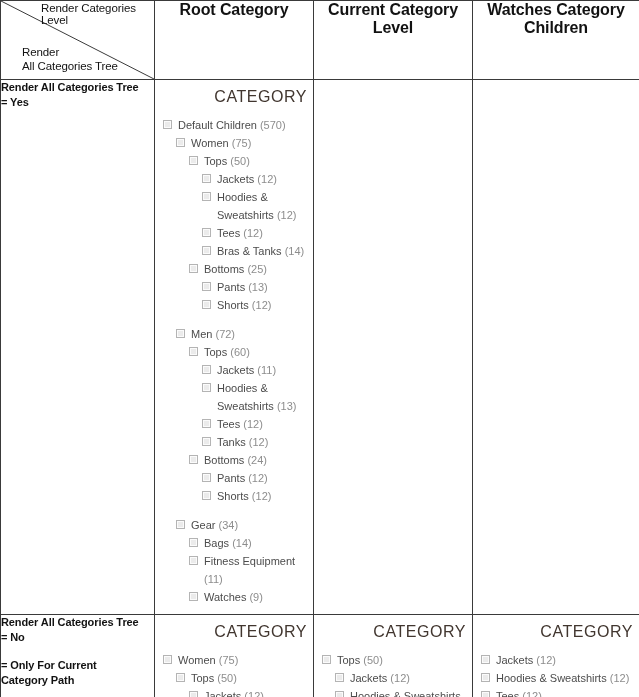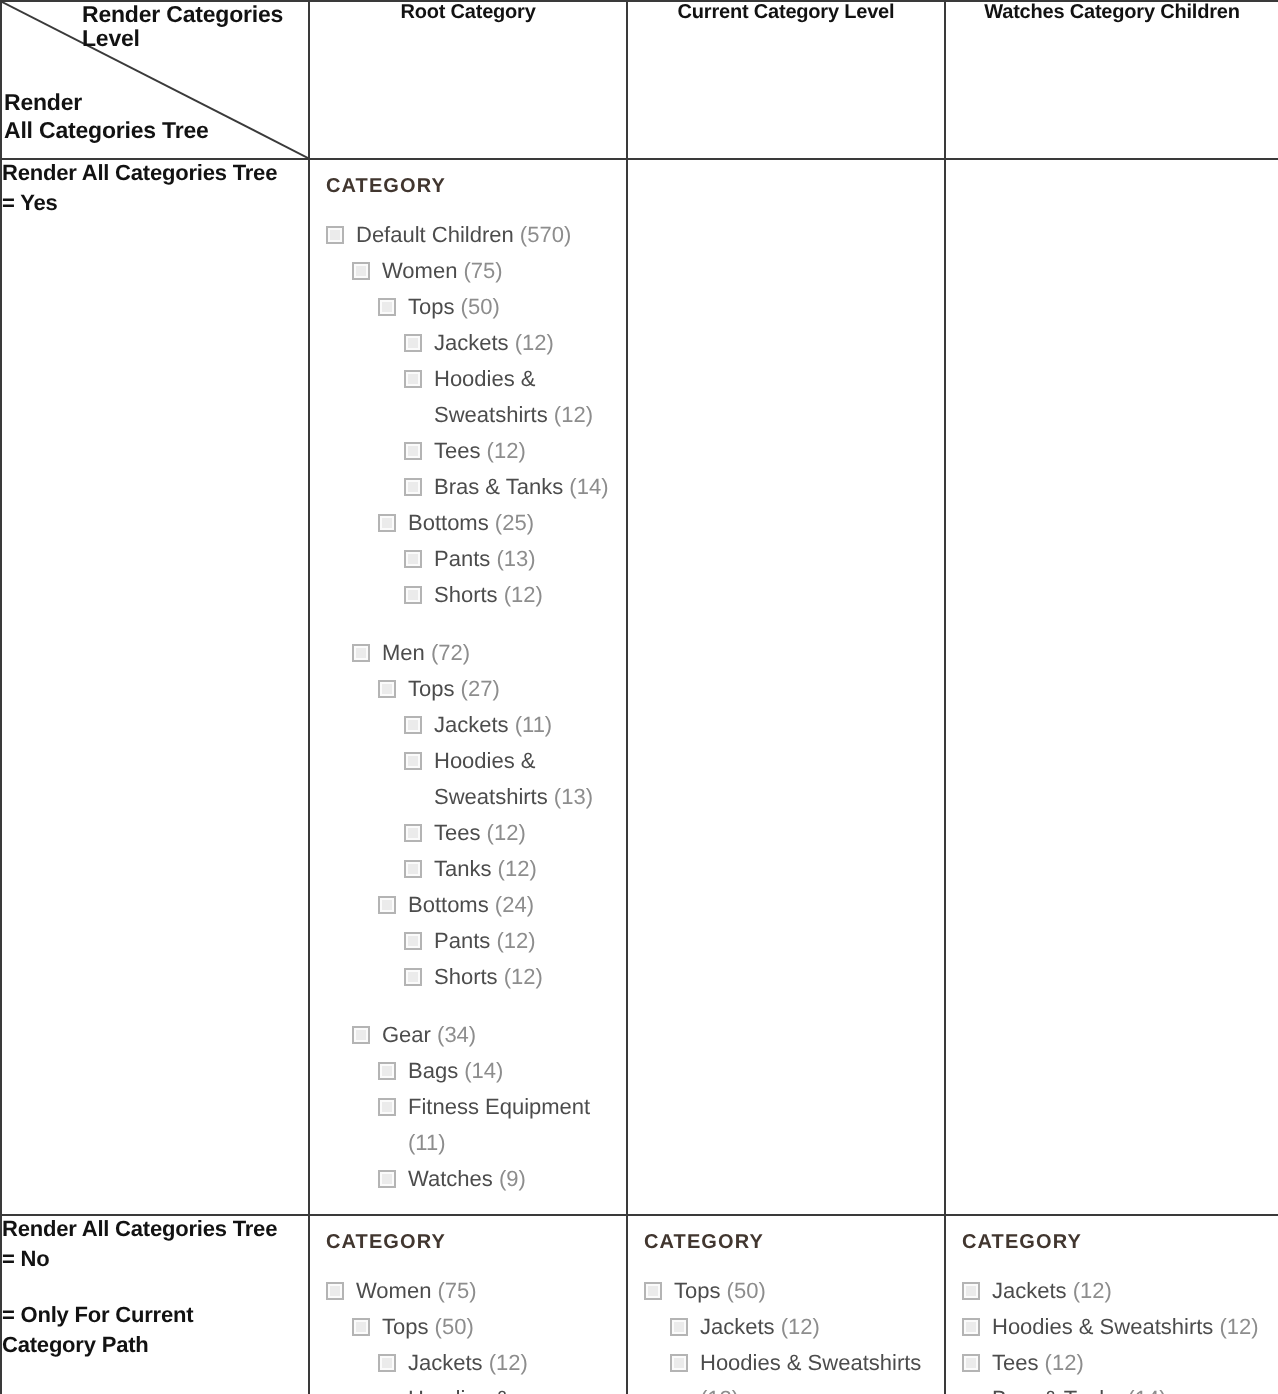--- a/index.html
+++ b/index.html
@@ -42,40 +42,40 @@
     position: absolute;
     left: 0; top: 0;
     width: 100%; height: 100%;
     pointer-events: none;
   }
   .corner-top {
     position: absolute;
     top: 1px;
     right: 4px;
     font-size: 11.5px;
-    font-weight: bold;
+    font-weight: normal;
     color: #121212;
     letter-spacing: -0.1px;
     margin-left: 40px;
   }
   .corner-bottom {
     position: absolute;
-    left: 1px;
+    left: 21px;
     bottom: 6px;
     font-size: 11.5px;
-    font-weight: bold;
+    font-weight: normal;
     color: #121212;
     line-height: 14px;
     letter-spacing: -0.1px;
   }
   .hdr-cell {
     height: 78px;
     text-align: center;
     vertical-align: middle;
-    font-size: 10px;
+    font-size: 16px;
     font-weight: bold;
     color: #121212;
     letter-spacing: -0.1px;
   }
 
   
   .rowlabel {
     vertical-align: middle;
     padding: 0 6px;
     font-size: 11px;
@@ -85,25 +85,26 @@
     letter-spacing: -0.1px;
   }
   .rowlabel .seg { display: block; }
   .rowlabel .gap { display: block; height: 13px; }
 
   
   .panel {
     padding: 8px 6px 8px 8px;
   }
   .panel-title {
-    font-size: 10px;
-    font-weight: bold;
+    font-size: 16px;
+    font-weight: normal;
     color: #41362f;
     letter-spacing: 0.55px;
     margin-bottom: 10px;
+    text-align: right;
   }
   ul.tree, ul.tree ul {
     list-style: none;
     margin: 0;
     padding: 0;
   }
   ul.tree li {
     margin: 0;
     padding: 0;
   }
@@ -201,21 +202,21 @@
               <li>
                 <div class="node d3"><span class="cbox"></span><span class="nm">Pants</span><span class="ct"> (13)</span></div>
               </li>
               <li>
                 <div class="node d3"><span class="cbox"></span><span class="nm">Shorts</span><span class="ct"> (12)</span></div>
               </li>
               <li>
                 <div class="node d1 toplevel-gap"><span class="cbox"></span><span class="nm">Men</span><span class="ct"> (72)</span></div>
               </li>
               <li>
-                <div class="node d2"><span class="cbox"></span><span class="nm">Tops</span><span class="ct"> (27)</span></div>
+                <div class="node d2"><span class="cbox"></span><span class="nm">Tops</span><span class="ct"> (60)</span></div>
               </li>
               <li>
                 <div class="node d3"><span class="cbox"></span><span class="nm">Jackets</span><span class="ct"> (11)</span></div>
               </li>
               <li>
                 <div class="node d3"><span class="cbox"></span><span class="nm">Hoodies &amp; Sweatshirts</span><span class="ct"> (13)</span></div>
               </li>
               <li>
                 <div class="node d3"><span class="cbox"></span><span class="nm">Tees</span><span class="ct"> (12)</span></div>
               </li>

